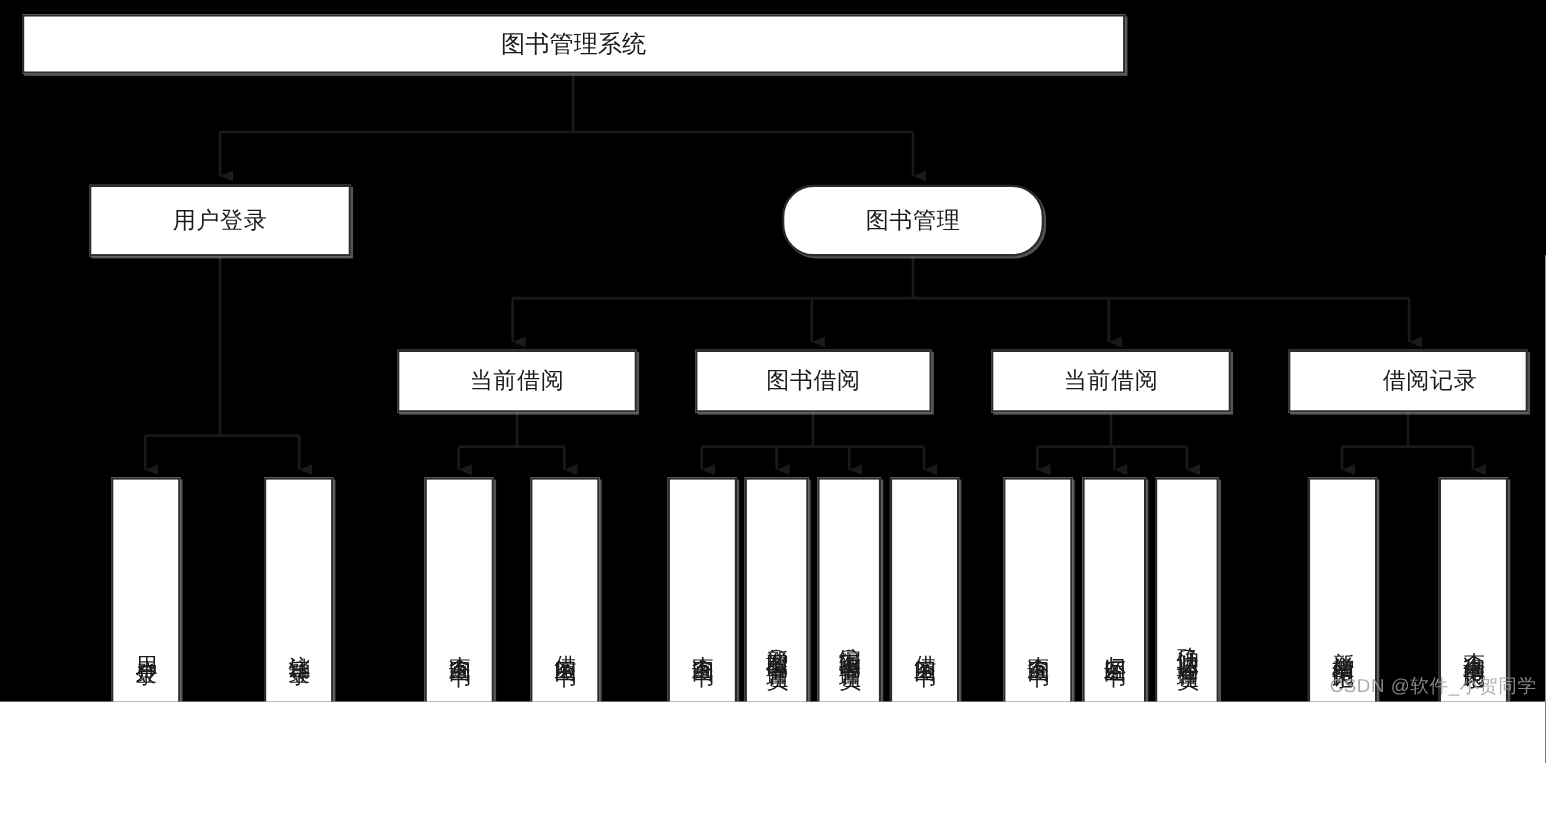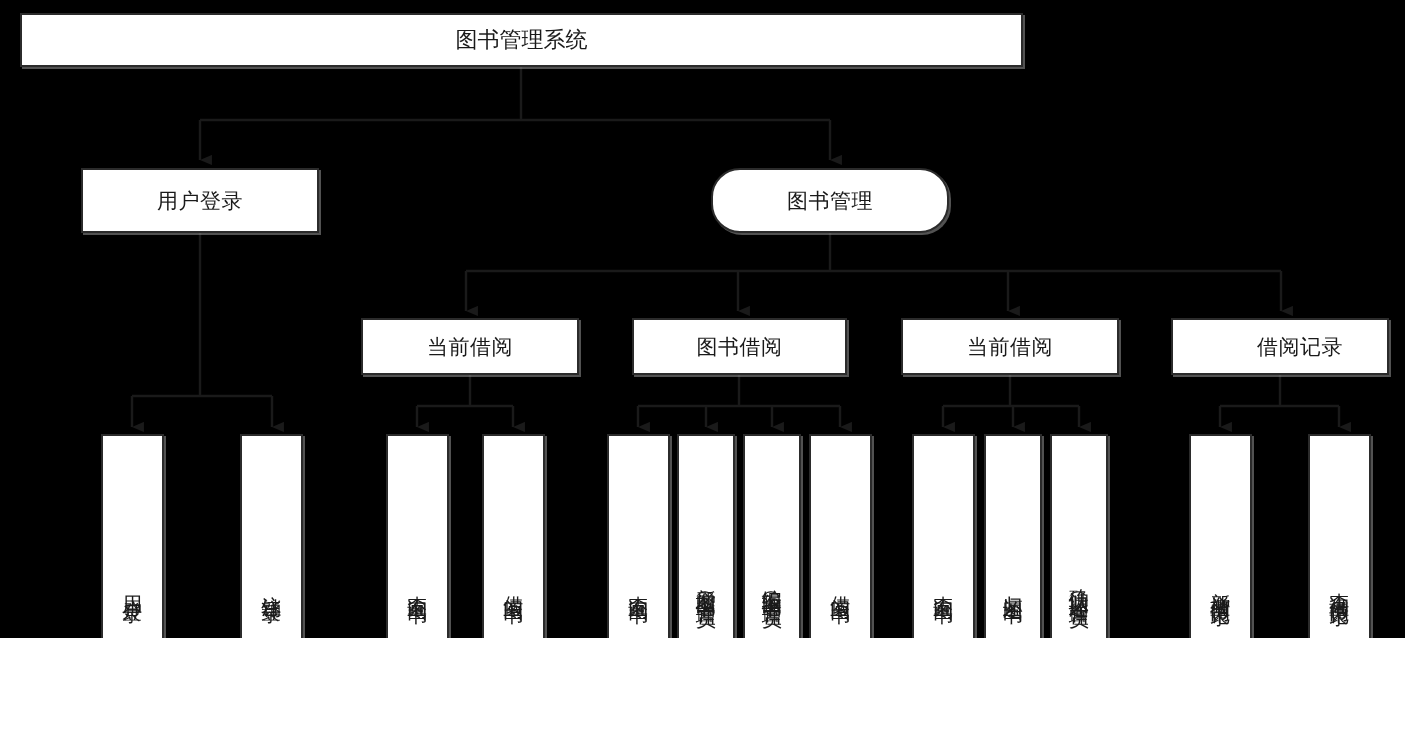--- a/index.html
+++ b/index.html
@@ -183,14 +183,15 @@
   <div class="node v" style="left:1050px; top:434px; width:58px; height:304px;">
     <span class="vtext">确认归还（管理员）</span>
   </div>
   <div class="node v" style="left:1189px; top:434px; width:63px; height:304px;">
     <span class="vtext">新增借阅记录</span>
   </div>
   <div class="node v" style="left:1308px; top:434px; width:63px; height:304px;">
     <span class="vtext">查询借阅记录</span>
   </div>
 
+  <div class="watermark">CSDN @软件_小贺同学</div>
 
 </div>
 
 </body></html>

